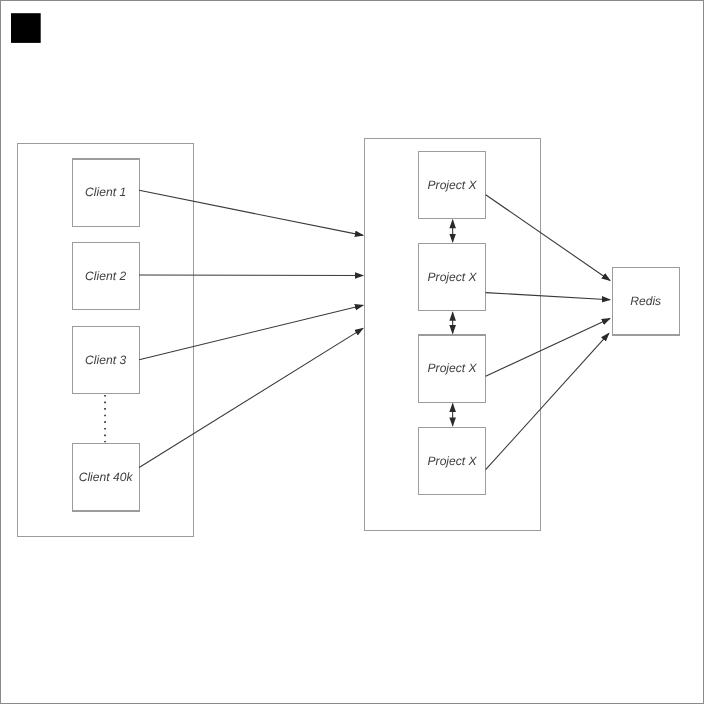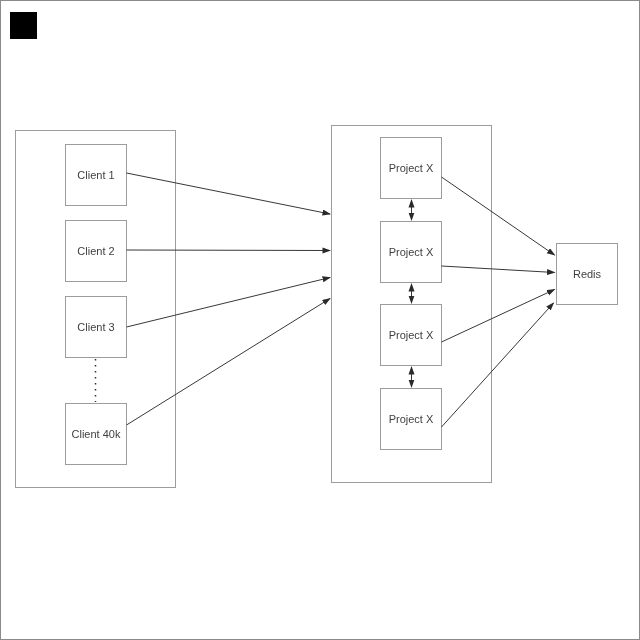--- a/index.html
+++ b/index.html
@@ -8,20 +8,21 @@
     width: 640px;
     height: 640px;
     overflow: hidden;
     background: #ffffff;
   }
   .stage {
     position: relative;
     width: 612px;
     height: 640px;
     background: #ffffff;
+    font-style: italic;
   }
   svg {
     display: block;
   }
   .group-box {
     fill: #ffffff;
     stroke: #9c9c9c;
     stroke-width: 1;
     shape-rendering: crispEdges;
   }

